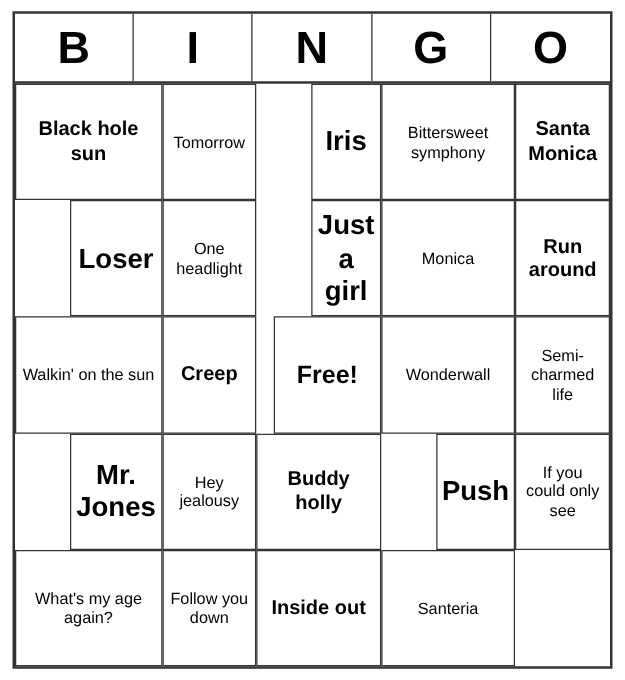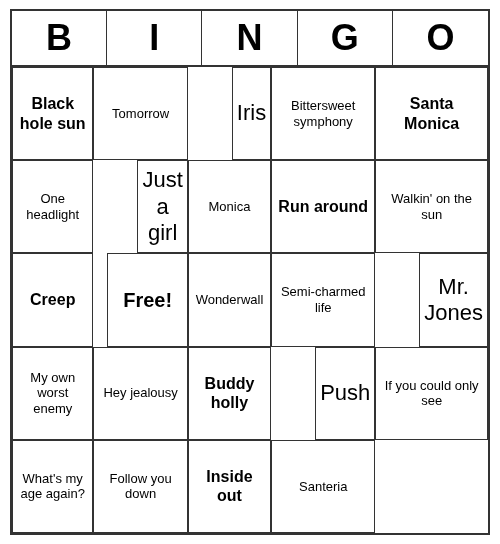--- a/index.html
+++ b/index.html
@@ -43,21 +43,21 @@
       align-items: center;
       justify-content: center;
       text-align: center;
       padding: 6px 4px;
       font-size: 13px;
       line-height: 1.2;
       font-family: Arial, sans-serif;
     }
     .bingo-cell.large {
       font-size: 22px;
-      font-weight: normal;
+      font-weight: bold;
       margin-left: 44px;
     }
     .bingo-cell.medium {
       font-size: 16px;
       font-weight: bold;
     }
     .bingo-cell.free {
       font-size: 20px;
       font-weight: bold;
       margin-left: 14px;
@@ -75,31 +75,31 @@
       <div class="bingo-header-cell">G</div>
       <div class="bingo-header-cell">O</div>
     </div>
   <div class="bingo-grid">
 
   <div class="bingo-cell medium">Black hole sun</div>
       <div class="bingo-cell">Tomorrow</div>
       <div class="bingo-cell large">Iris</div>
       <div class="bingo-cell">Bittersweet symphony</div>
       <div class="bingo-cell medium">Santa Monica</div>
+      <div class="bingo-cell large">Loser</div>
       <div class="bingo-cell">One headlight</div>
       <div class="bingo-cell large">Just a girl</div>
       <div class="bingo-cell">Monica</div>
       <div class="bingo-cell medium">Run around</div>
       <div class="bingo-cell">Walkin' on the sun</div>
       <div class="bingo-cell medium">Creep</div>
       <div class="bingo-cell free">Free!</div>
       <div class="bingo-cell">Wonderwall</div>
       <div class="bingo-cell">Semi-charmed life</div>
       <div class="bingo-cell large">Mr. Jones</div>
-      <div class="bingo-cell">My own worst enemy</div>
       <div class="bingo-cell">Hey jealousy</div>
       <div class="bingo-cell medium">Buddy holly</div>
       <div class="bingo-cell large">Push</div>
       <div class="bingo-cell">If you could only see</div>
       <div class="bingo-cell">What's my age again?</div>
       <div class="bingo-cell">Follow you down</div>
       <div class="bingo-cell medium">Inside out</div>
       <div class="bingo-cell">Santeria</div>
     </div>
 </div>

